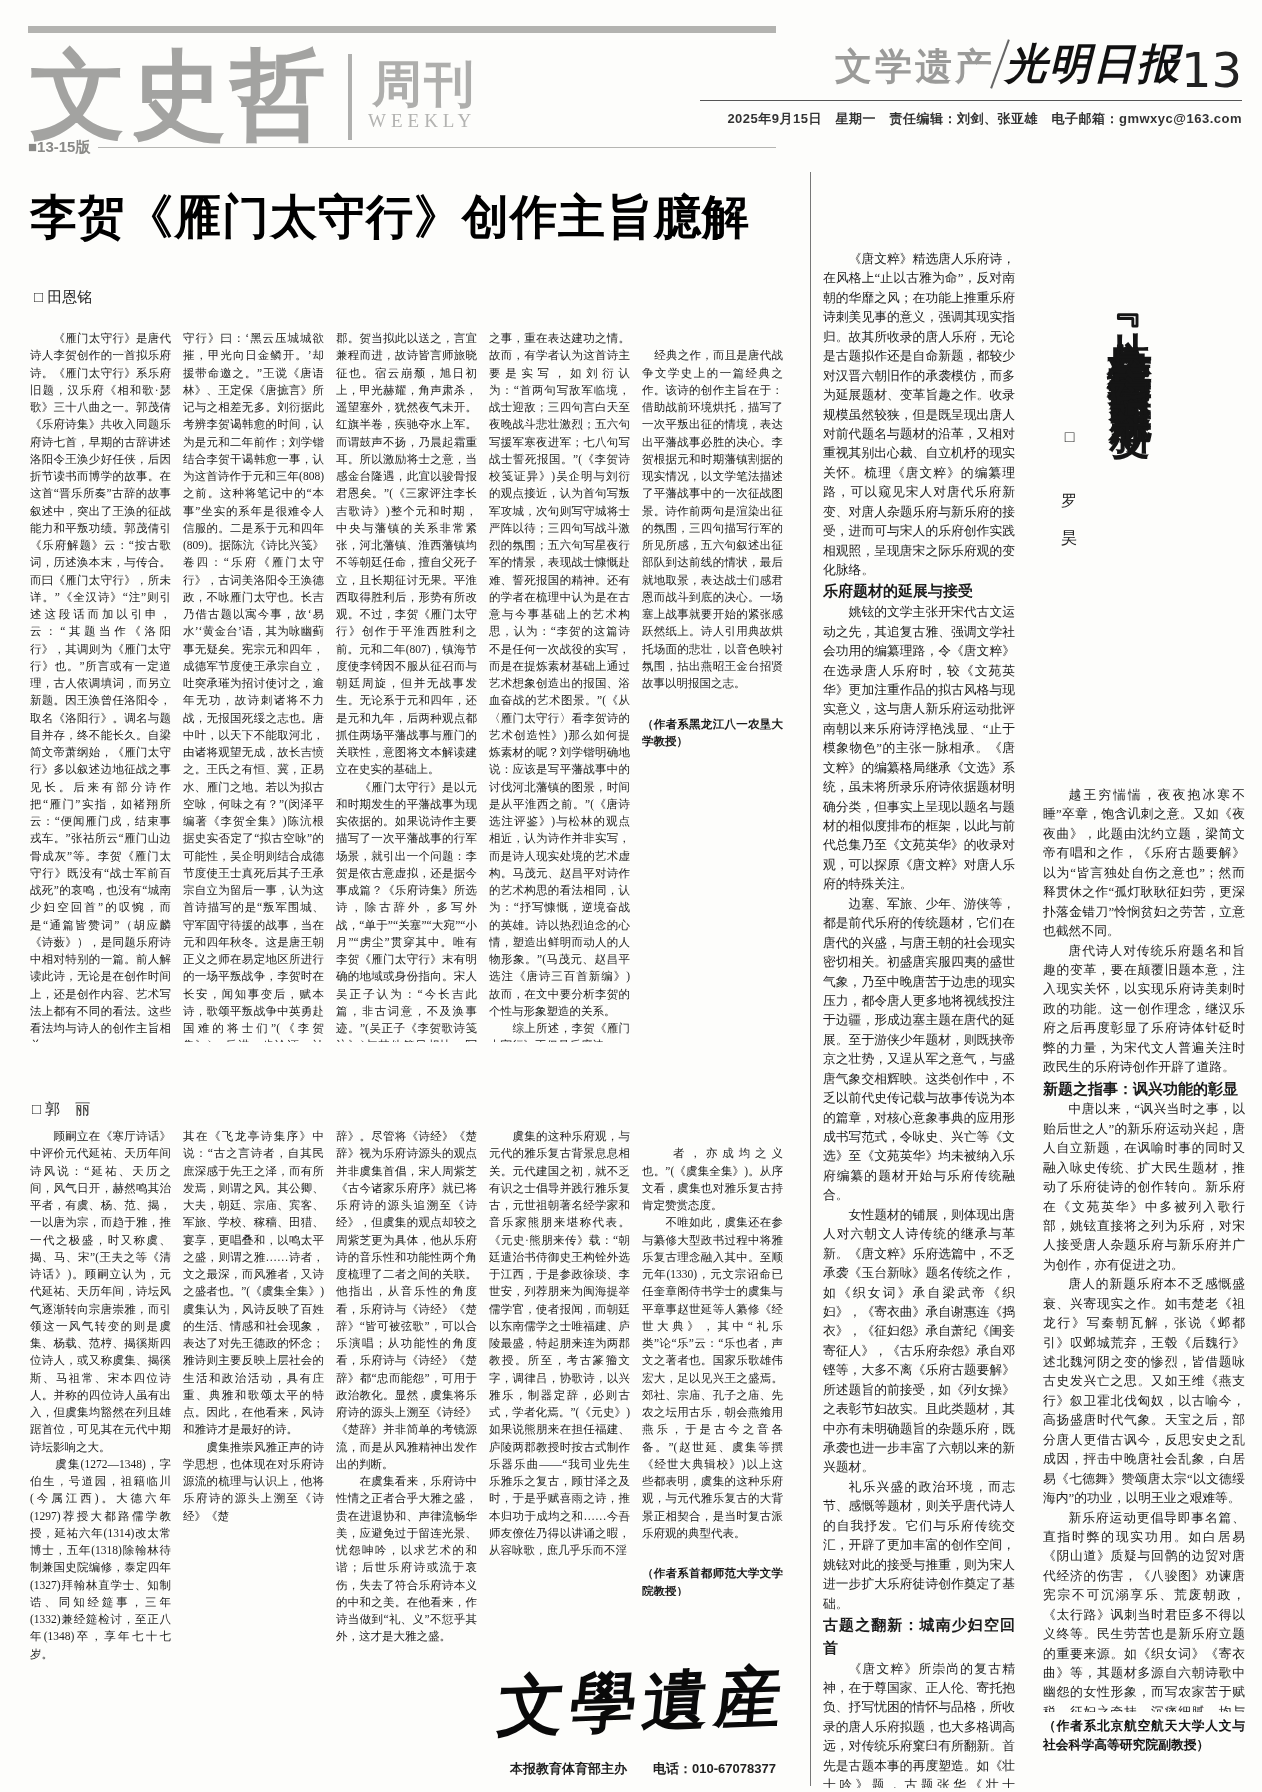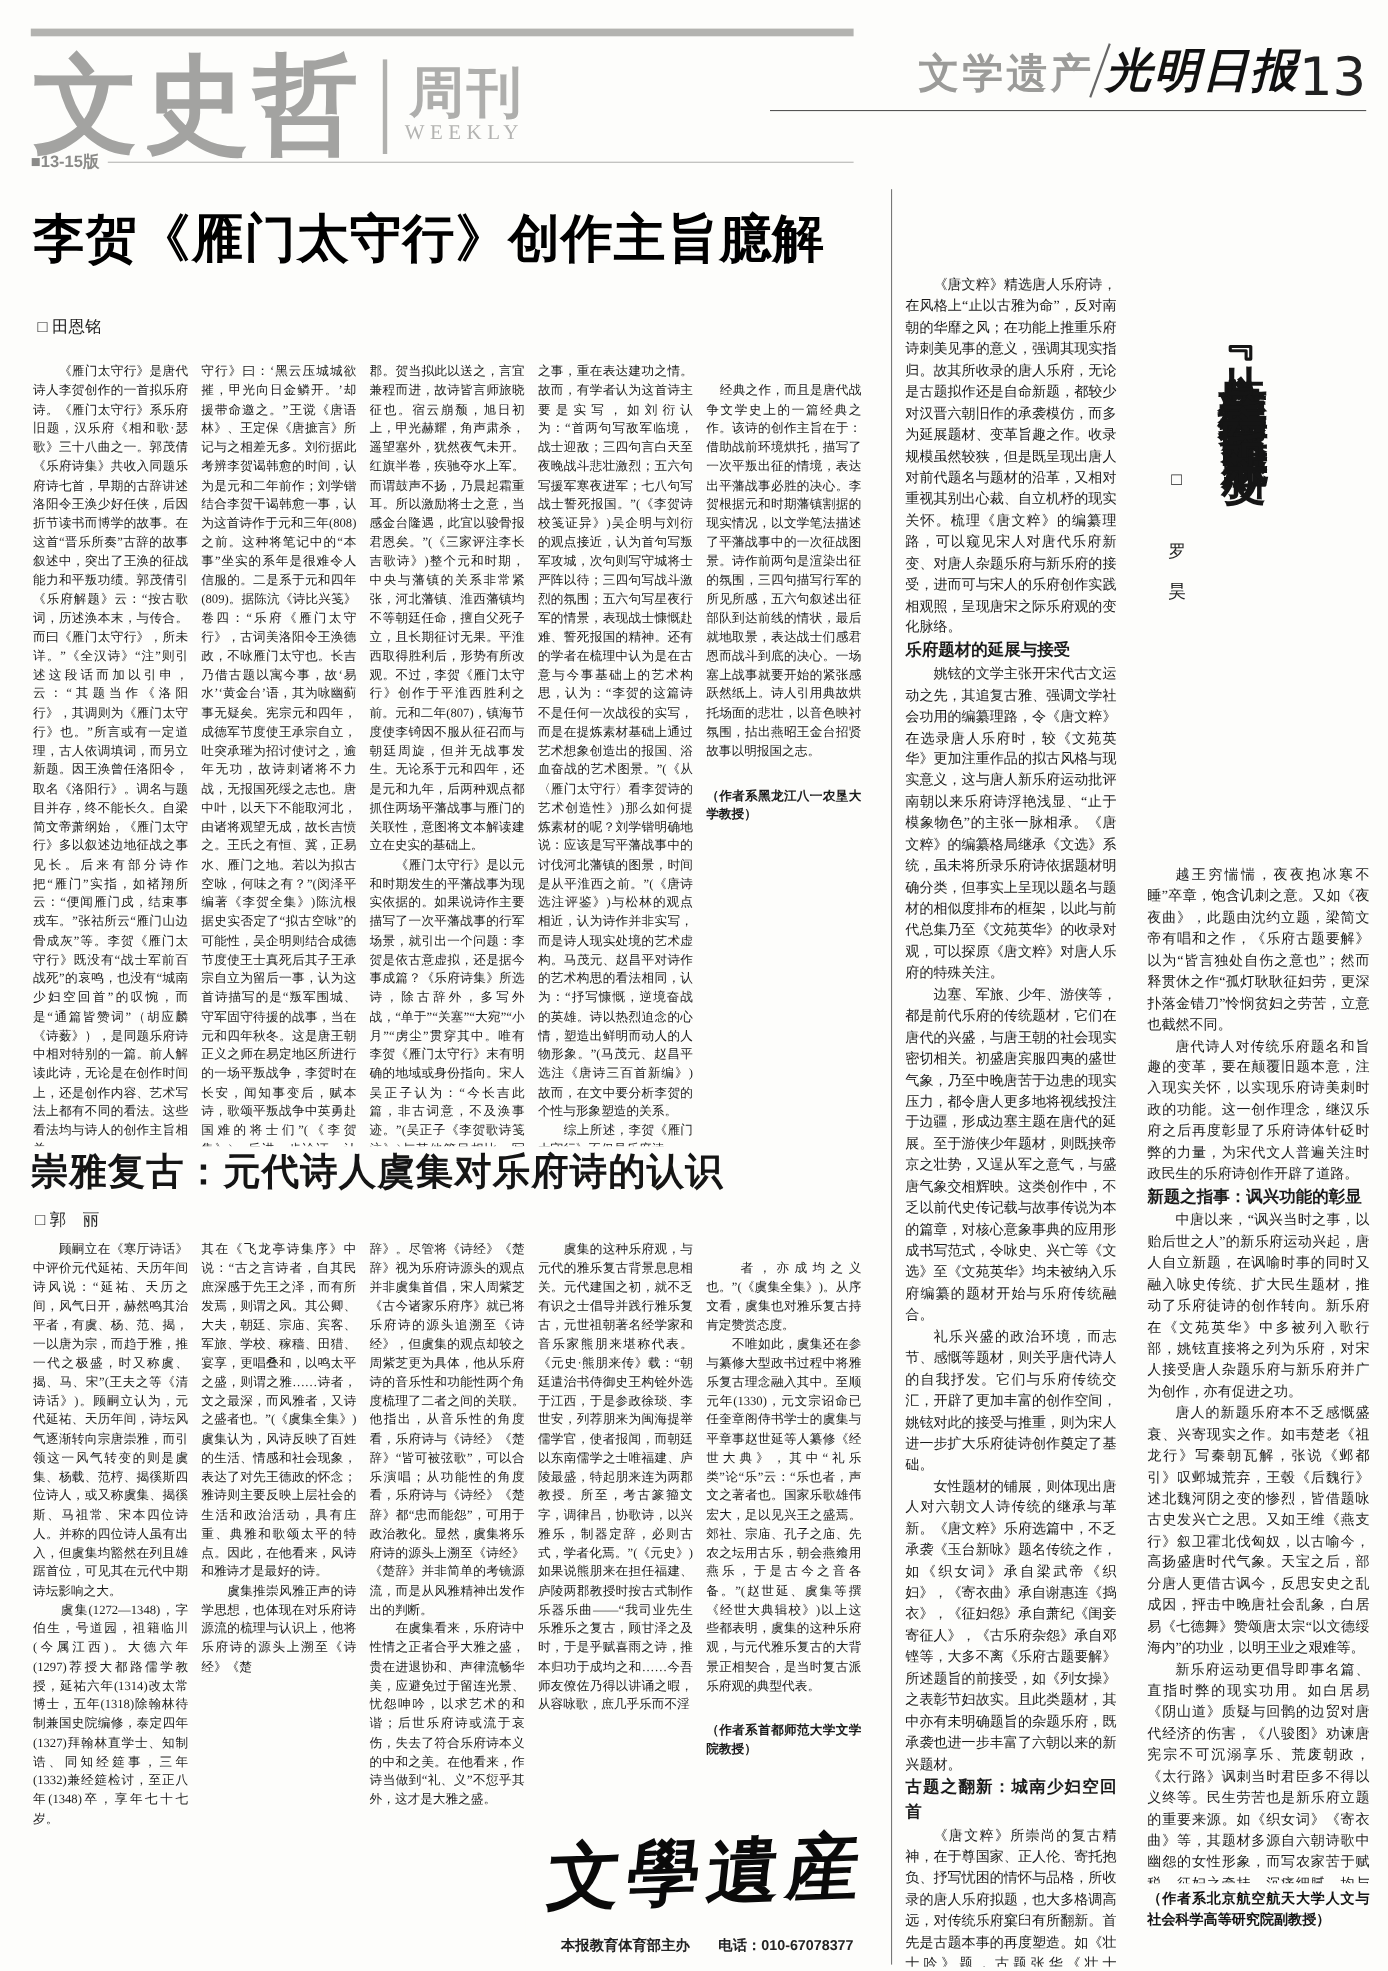--- a/index.html
+++ b/index.html
@@ -83,38 +83,38 @@
     <span class="edline"></span>
   </div>
 
   <div class="abs hdr-right">
     <span class="sec-name">文学遗产</span>
     <span class="hdr-slash"></span>
     <span class="paper-name">光明日报</span>
     <span class="page-no">13</span>
   </div>
   <div class="abs hdr-rule"></div>
+  <div class="abs dateline">2025年9月15日　星期一　责任编辑：刘剑、张亚雄　电子邮箱：gmwxyc@163.com</div>
 
   <div class="abs vrule"></div>
 
   <div class="abs a1-title">李贺《雁门太守行》创作主旨臆解</div>
   <div class="abs byline a1-by">□ 田恩铭</div>
   <div class="col a1c" style="left:30px">　　《雁门太守行》是唐代诗人李贺创作的一首拟乐府诗。《雁门太守行》系乐府旧题，汉乐府《相和歌·瑟歌》三十八曲之一。郭茂倩《乐府诗集》共收入同题乐府诗七首，早期的古辞讲述洛阳令王涣少好任侠，后因折节读书而博学的故事。在这首“晋乐所奏”古辞的故事叙述中，突出了王涣的征战能力和平叛功绩。郭茂倩引《乐府解题》云：“按古歌词，历述涣本末，与传合。而曰《雁门太守行》，所未详。”《全汉诗》“注”则引述这段话而加以引申，云：“其题当作《洛阳行》，其调则为《雁门太守行》也。”所言或有一定道理，古人依调填词，而另立新题。因王涣曾任洛阳令，取名《洛阳行》。调名与题目并存，终不能长久。自梁简文帝萧纲始，《雁门太守行》多以叙述边地征战之事见长。后来有部分诗作把“雁门”实指，如褚翔所云：“便闻雁门戍，结束事戎车。”张祜所云“雁门山边骨成灰”等。李贺《雁门太守行》既没有“战士军前百战死”的哀鸣，也没有“城南少妇空回首”的叹惋，而是“通篇皆赞词”（胡应麟《诗薮》），是同题乐府诗中相对特别的一篇。前人解读此诗，无论是在创作时间上，还是创作内容、艺术写法上都有不同的看法。这些看法均与诗人的创作主旨相关。
 　　若要确定创作时间，阐释者就要去发掘“本事”。这首诗内容上的写实性决定了其具有广阔的可解读空间。就创作时间而言，主要有三种说法：一是系于元和二年(807)前后。据张固《幽闲鼓吹》：“(李贺)以歌诗谒韩吏部，时吏部为国子博士分司，送客归，极困，门人呈卷，解带旋读之。首篇《雁门太</div>
   <div class="col a1c" style="left:183px">守行》曰：‘黑云压城城欲摧，甲光向日金鳞开。’却援带命邀之。”王谠《唐语林》、王定保《唐摭言》所记与之相差无多。刘衍据此考辨李贺谒韩愈的时间，认为是元和二年前作；刘学锴结合李贺干谒韩愈一事，认为这首诗作于元和三年(808)之前。这种将笔记中的“本事”坐实的系年是很难令人信服的。二是系于元和四年(809)。据陈沆《诗比兴笺》卷四：“乐府《雁门太守行》，古词美洛阳令王涣德政，不咏雁门太守也。长吉乃借古题以寓今事，故‘易水’‘黄金台’语，其为咏幽蓟事无疑矣。宪宗元和四年，成德军节度使王承宗自立，吐突承璀为招讨使讨之，逾年无功，故诗刺诸将不力战，无报国死绥之志也。唐中叶，以天下不能取河北，由诸将观望无成，故长吉愤之。王氏之有恒、冀，正易水、雁门之地。若以为拟古空咏，何味之有？”(闵泽平编著《李贺全集》)陈沆根据史实否定了“拟古空咏”的可能性，吴企明则结合成德节度使王士真死后其子王承宗自立为留后一事，认为这首诗描写的是“叛军围城、守军固守待援的战事，当在元和四年秋冬。这是唐王朝正义之师在易定地区所进行的一场平叛战争，李贺时在长安，闻知事变后，赋本诗，歌颂平叛战争中英勇赴国难的将士们”(《李贺集》)。后进一步论证，认为当在元和四年冬(《李长吉歌诗编年笺注》)。三是系于元和九年(814)。姚文燮认为诗作于元和九年冬，李贺为讨振武军作。据姚文燮《昌谷集注》卷一：“元和九年冬，振武军乱。诏以张煦为节度使，将夏州兵二千趣镇讨之。振武即雁门</div>
   <div class="col a1c" style="left:336px">郡。贺当拟此以送之，言宜兼程而进，故诗皆言师旅晓征也。宿云崩颓，旭日初上，甲光赫耀，角声肃杀，遥望塞外，犹然夜气未开。红旗半卷，疾驰夺水上军。而谓鼓声不扬，乃晨起霜重耳。所以激励将士之意，当感金台隆遇，此宜以骏骨报君恩矣。”(《三家评注李长吉歌诗》)整个元和时期，中央与藩镇的关系非常紧张，河北藩镇、淮西藩镇均不等朝廷任命，擅自父死子立，且长期征讨无果。平淮西取得胜利后，形势有所改观。不过，李贺《雁门太守行》创作于平淮西胜利之前。元和二年(807)，镇海节度使李锜因不服从征召而与朝廷周旋，但并无战事发生。无论系于元和四年，还是元和九年，后两种观点都抓住两场平藩战事与雁门的关联性，意图将文本解读建立在史实的基础上。
 　　《雁门太守行》是以元和时期发生的平藩战事为现实依据的。如果说诗作主要描写了一次平藩战事的行军场景，就引出一个问题：李贺是依古意虚拟，还是据今事成篇？《乐府诗集》所选诗，除古辞外，多写外战，“单于”“关塞”“大宛”“小月”“虏尘”贯穿其中。唯有李贺《雁门太守行》末有明确的地域或身份指向。宋人吴正子认为：“今长吉此篇，非古词意，不及涣事迹。”(吴正子《李贺歌诗笺注》)与其他篇目相比，写战事是一个共同点。尤其将梁简文帝所作《雁门太守行》(其二)与李贺所作相互比较，会发现出语措词的相承性。两首诗皆以建功立业为主基调，可谓寒意中的暖色调。李贺能够遵循古意，继承乐府诗的写战事之实，而加入自己所想</div>
   <div class="col a1c" style="left:489px">之事，重在表达建功之情。故而，有学者认为这首诗主要是实写，如刘衍认为：“首两句写敌军临境，战士迎敌；三四句言白天至夜晚战斗悲壮激烈；五六句写援军寒夜进军；七八句写战士誓死报国。”(《李贺诗校笺证异》)吴企明与刘衍的观点接近，认为首句写叛军攻城，次句则写守城将士严阵以待；三四句写战斗激烈的氛围；五六句写星夜行军的情景，表现战士慷慨赴难、誓死报国的精神。还有的学者在梳理中认为是在古意与今事基础上的艺术构思，认为：“李贺的这篇诗不是任何一次战役的实写，而是在提炼素材基础上通过艺术想象创造出的报国、浴血奋战的艺术图景。”(《从〈雁门太守行〉看李贺诗的艺术创造性》)那么如何提炼素材的呢？刘学锴明确地说：应该是写平藩战事中的讨伐河北藩镇的图景，时间是从平淮西之前。”(《唐诗选注评鉴》)与松林的观点相近，认为诗作并非实写，而是诗人现实处境的艺术虚构。马茂元、赵昌平对诗作的艺术构思的看法相同，认为：“抒写慷慨，逆境奋战的英雄。诗以热烈迫念的心情，塑造出鲜明而动人的人物形象。”(马茂元、赵昌平选注《唐诗三百首新编》)故而，在文中要分析李贺的个性与形象塑造的关系。
 　　综上所述，李贺《雁门太守行》不仅是乐府诗</div>
   <div class="col a1c" style="left:642px;height:600px">
     <span>经典之作，而且是唐代战争文学史上的一篇经典之作。该诗的创作主旨在于：借助战前环境烘托，描写了一次平叛出征的情境，表达出平藩战事必胜的决心。李贺根据元和时期藩镇割据的现实情况，以文学笔法描述了平藩战事中的一次征战图景。诗作前两句是渲染出征的氛围，三四句描写行军的所见所感，五六句叙述出征部队到达前线的情状，最后就地取景，表达战士们感君恩而战斗到底的决心。一场塞上战事就要开始的紧张感跃然纸上。诗人引用典故烘托场面的悲壮，以音色映衬氛围，拈出燕昭王金台招贤故事以明报国之志。</span>
     <span class="note">（作者系黑龙江八一农垦大学教授）</span>
   </div>
 
-  <div class="abs a2-title">崇雅复古：元代诗人虞集对乐府诗的认识</div>
   <div class="abs byline a2-by">□ 郭　丽</div>
   <div class="col a2c" style="left:30px">　　顾嗣立在《寒厅诗话》中评价元代延祐、天历年间诗风说：“延祐、天历之间，风气日开，赫然鸣其治平者，有虞、杨、范、揭，一以唐为宗，而趋于雅，推一代之极盛，时又称虞、揭、马、宋”(王夫之等《清诗话》)。顾嗣立认为，元代延祐、天历年间，诗坛风气逐渐转向宗唐崇雅，而引领这一风气转变的则是虞集、杨载、范梈、揭徯斯四位诗人，或又称虞集、揭徯斯、马祖常、宋本四位诗人。并称的四位诗人虽有出入，但虞集均豁然在列且雄踞首位，可见其在元代中期诗坛影响之大。
 　　虞集(1272—1348)，字伯生，号道园，祖籍临川(今属江西)。大德六年(1297)荐授大都路儒学教授，延祐六年(1314)改太常博士，五年(1318)除翰林待制兼国史院编修，泰定四年(1327)拜翰林直学士、知制诰、同知经筵事，三年(1332)兼经筵检讨，至正八年(1348)卒，享年七十七岁。</div>
   <div class="col a2c" style="left:183px">其在《飞龙亭诗集序》中说：“古之言诗者，自其民庶深感于先王之泽，而有所发焉，则谓之风。其公卿、大夫，朝廷、宗庙、宾客、军旅、学校、稼穑、田猎、宴享，更唱叠和，以鸣太平之盛，则谓之雅……诗者，文之最深，而风雅者，又诗之盛者也。”(《虞集全集》)虞集认为，风诗反映了百姓的生活、情感和社会现象，表达了对先王德政的怀念；雅诗则主要反映上层社会的生活和政治活动，具有庄重、典雅和歌颂太平的特点。因此，在他看来，风诗和雅诗才是最好的诗。
 　　虞集推崇风雅正声的诗学思想，也体现在对乐府诗源流的梳理与认识上，他将乐府诗的源头上溯至《诗经》《楚</div>
   <div class="col a2c" style="left:336px">辞》。尽管将《诗经》《楚辞》视为乐府诗源头的观点并非虞集首倡，宋人周紫芝《古今诸家乐府序》就已将乐府诗的源头追溯至《诗经》，但虞集的观点却较之周紫芝更为具体，他从乐府诗的音乐性和功能性两个角度梳理了二者之间的关联。他指出，从音乐性的角度看，乐府诗与《诗经》《楚辞》“皆可被弦歌”，可以合乐演唱；从功能性的角度看，乐府诗与《诗经》《楚辞》都“忠而能怨”，可用于政治教化。显然，虞集将乐府诗的源头上溯至《诗经》《楚辞》并非简单的考镜源流，而是从风雅精神出发作出的判断。
 　　在虞集看来，乐府诗中性情之正者合乎大雅之盛，贵在进退协和、声律流畅华美，应避免过于留连光景、忧怨呻吟，以求艺术的和谐；后世乐府诗或流于哀伤，失去了符合乐府诗本义的中和之美。在他看来，作诗当做到“礼、义”不愆乎其外，这才是大雅之盛。</div>
   <div class="col a2c a2c-short" style="left:489px">　　虞集的这种乐府观，与元代的雅乐复古背景息息相关。元代建国之初，就不乏有识之士倡导并践行雅乐复古，元世祖朝著名经学家和音乐家熊朋来堪称代表。《元史·熊朋来传》载：“朝廷遣治书侍御史王构铨外选于江西，于是参政徐琰、李世安，列荐朋来为闽海提举儒学官，使者报闻，而朝廷以东南儒学之士唯福建、庐陵最盛，特起朋来连为两郡教授。所至，考古篆籀文字，调律吕，协歌诗，以兴雅乐，制器定辞，必则古式，学者化焉。”(《元史》)如果说熊朋来在担任福建、庐陵两郡教授时按古式制作乐器乐曲——“我司业先生乐雅乐之复古，顾甘泽之及时，于是乎赋喜雨之诗，推本归功于成均之和……今吾师友僚佐乃得以讲诵之暇，从容咏歌，庶几乎乐而不淫</div>
   <div class="col a2c a2c-short" style="left:642px">
     <span>者，亦成均之义也。”(《虞集全集》)。从序文看，虞集也对雅乐复古持肯定赞赏态度。
@@ -134,22 +134,22 @@
     <span class="vt1">从『唐文粹』编纂看</span>
     <span class="vt2">唐宋之际乐府观新变</span>
   </div>
   <div class="abs vbyline">□　罗　昊</div>
 
   <div class="a3col a3A">
     <p>《唐文粹》精选唐人乐府诗，在风格上“止以古雅为命”，反对南朝的华靡之风；在功能上推重乐府诗刺美见事的意义，强调其现实指归。故其所收录的唐人乐府，无论是古题拟作还是自命新题，都较少对汉晋六朝旧作的承袭模仿，而多为延展题材、变革旨趣之作。收录规模虽然较狭，但是既呈现出唐人对前代题名与题材的沿革，又相对重视其别出心裁、自立机杼的现实关怀。梳理《唐文粹》的编纂理路，可以窥见宋人对唐代乐府新变、对唐人杂题乐府与新乐府的接受，进而可与宋人的乐府创作实践相观照，呈现唐宋之际乐府观的变化脉络。</p>
     <p class="subhead">乐府题材的延展与接受</p>
     <p>姚铉的文学主张开宋代古文运动之先，其追复古雅、强调文学社会功用的编纂理路，令《唐文粹》在选录唐人乐府时，较《文苑英华》更加注重作品的拟古风格与现实意义，这与唐人新乐府运动批评南朝以来乐府诗浮艳浅显、“止于模象物色”的主张一脉相承。《唐文粹》的编纂格局继承《文选》系统，虽未将所录乐府诗依据题材明确分类，但事实上呈现以题名与题材的相似度排布的框架，以此与前代总集乃至《文苑英华》的收录对观，可以探原《唐文粹》对唐人乐府的特殊关注。</p>
     <p>边塞、军旅、少年、游侠等，都是前代乐府的传统题材，它们在唐代的兴盛，与唐王朝的社会现实密切相关。初盛唐宾服四夷的盛世气象，乃至中晚唐苦于边患的现实压力，都令唐人更多地将视线投注于边疆，形成边塞主题在唐代的延展。至于游侠少年题材，则既挟帝京之壮势，又逞从军之意气，与盛唐气象交相辉映。这类创作中，不乏以前代史传记载与故事传说为本的篇章，对核心意象事典的应用形成书写范式，令咏史、兴亡等《文选》至《文苑英华》均未被纳入乐府编纂的题材开始与乐府传统融合。</p>
+    <p>女性题材的铺展，则体现出唐人对六朝文人诗传统的继承与革新。《唐文粹》乐府选篇中，不乏承袭《玉台新咏》题名传统之作，如《织女词》承自梁武帝《织妇》，《寄衣曲》承自谢惠连《捣衣》，《征妇怨》承自萧纪《闺妾寄征人》，《古乐府杂怨》承自邓铿等，大多不离《乐府古题要解》所述题旨的前接受，如《列女操》之表彰节妇故实。且此类题材，其中亦有未明确题旨的杂题乐府，既承袭也进一步丰富了六朝以来的新兴题材。</p>
     <p>礼乐兴盛的政治环境，而志节、感慨等题材，则关乎唐代诗人的自我抒发。它们与乐府传统交汇，开辟了更加丰富的创作空间，姚铉对此的接受与推重，则为宋人进一步扩大乐府徒诗创作奠定了基础。</p>
-    <p>女性题材的铺展，则体现出唐人对六朝文人诗传统的继承与革新。《唐文粹》乐府选篇中，不乏承袭《玉台新咏》题名传统之作，如《织女词》承自梁武帝《织妇》，《寄衣曲》承自谢惠连《捣衣》，《征妇怨》承自萧纪《闺妾寄征人》，《古乐府杂怨》承自邓铿等，大多不离《乐府古题要解》所述题旨的前接受，如《列女操》之表彰节妇故实。且此类题材，其中亦有未明确题旨的杂题乐府，既承袭也进一步丰富了六朝以来的新兴题材。</p>
     <p class="subhead">古题之翻新：城南少妇空回首</p>
     <p>《唐文粹》所崇尚的复古精神，在于尊国家、正人伦、寄托抱负、抒写忧困的情怀与品格，所收录的唐人乐府拟题，也大多格调高远，对传统乐府窠臼有所翻新。首先是古题本事的再度塑造。如《壮士吟》题，古题张华《壮士篇》“乘我大宛马，抚我繁弱弓。长剑横九野，高冠拂玄穹”仅描绘以良马名弓、高冠长剑堆砌出的抽象形象，至孟郊“壮士何曾悲，悲即无回期。如何易水上，未歌先泪垂”，则引人人所共知的荆轲故事，为帝</p>
 
   </div>
 
   <div class="a3col a3B">
     <p>越王穷惴惴，夜夜抱冰寒不睡”卒章，饱含讥刺之意。又如《夜夜曲》，此题由沈约立题，梁简文帝有唱和之作，《乐府古题要解》以为“皆言独处自伤之意也”；然而释贯休之作“孤灯耿耿征妇劳，更深扑落金错刀”怜悯贫妇之劳苦，立意也截然不同。</p>
     <p>唐代诗人对传统乐府题名和旨趣的变革，要在颠覆旧题本意，注入现实关怀，以实现乐府诗美刺时政的功能。这一创作理念，继汉乐府之后再度彰显了乐府诗体针砭时弊的力量，为宋代文人普遍关注时政民生的乐府诗创作开辟了道路。</p>
     <p class="subhead">新题之指事：讽兴功能的彰显</p>
     <p>中唐以来，“讽兴当时之事，以贻后世之人”的新乐府运动兴起，唐人自立新题，在讽喻时事的同时又融入咏史传统、扩大民生题材，推动了乐府徒诗的创作转向。新乐府在《文苑英华》中多被列入歌行部，姚铉直接将之列为乐府，对宋人接受唐人杂题乐府与新乐府并广为创作，亦有促进之功。</p>

